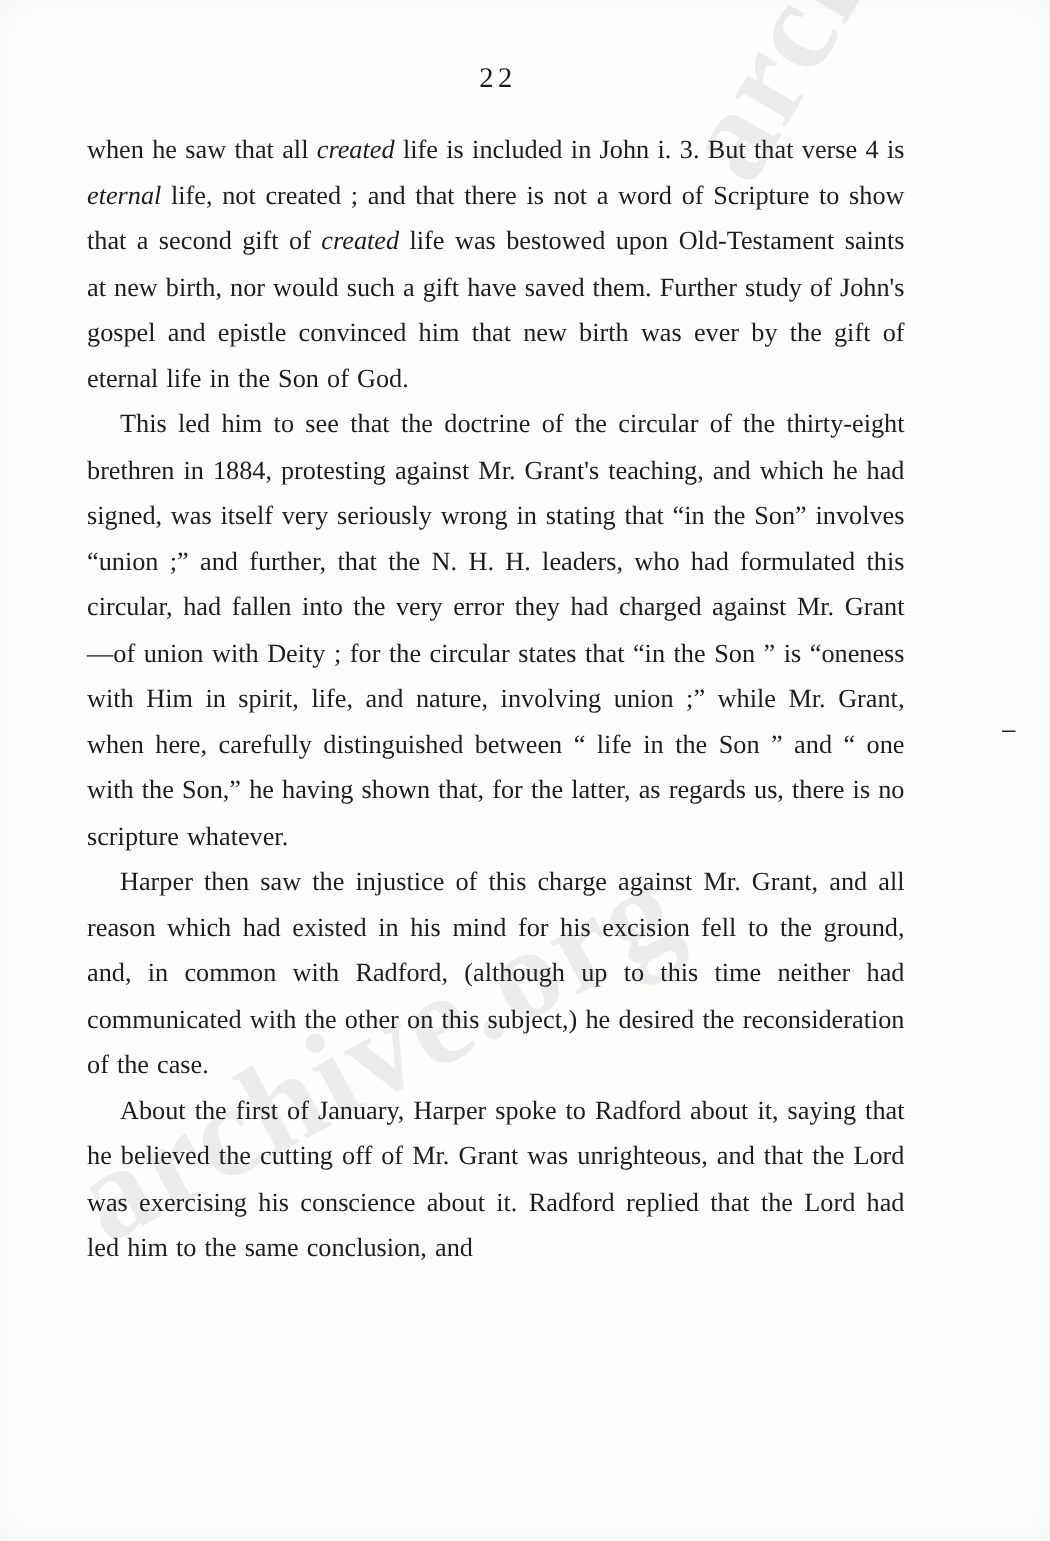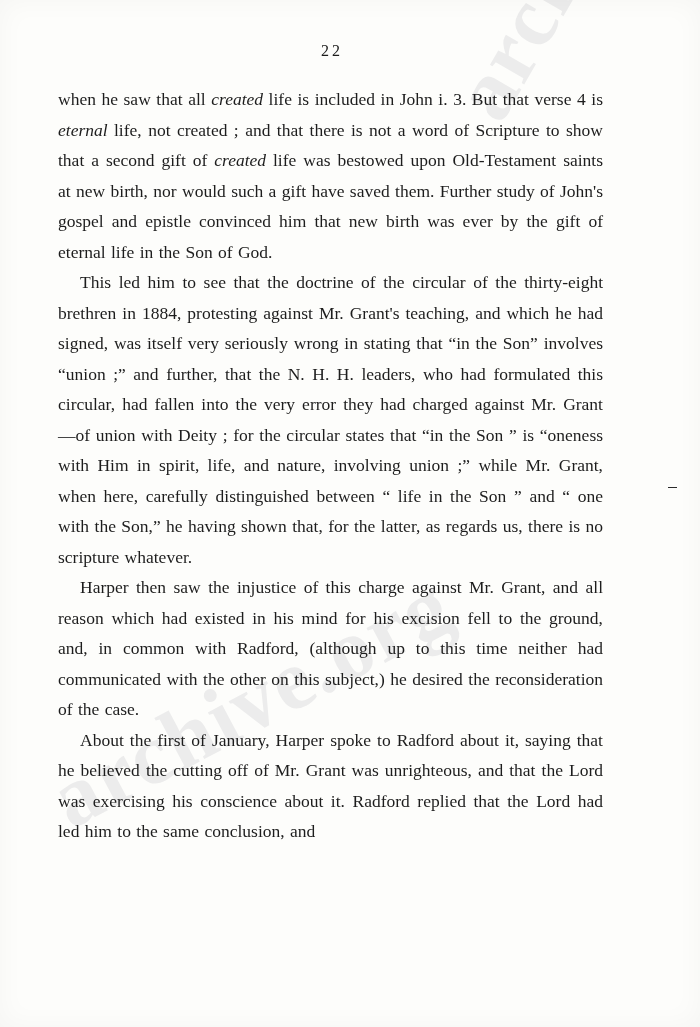--- a/index.html
+++ b/index.html
@@ -54,21 +54,21 @@
     transform: rotate(-28deg);
     transform-origin: left top;
   }
 
   .page-number {
     position: absolute;
     top: 42px;
     left: 0;
     width: 664px;
     text-align: center;
-    font-size: 16px;
+    font-size: 19px;
     letter-spacing: 3px;
     color: #1b1b1b;
   }
 
   .text-block {
     position: absolute;
     top: 84px;
     left: 58px;
     width: 545px;
   }

